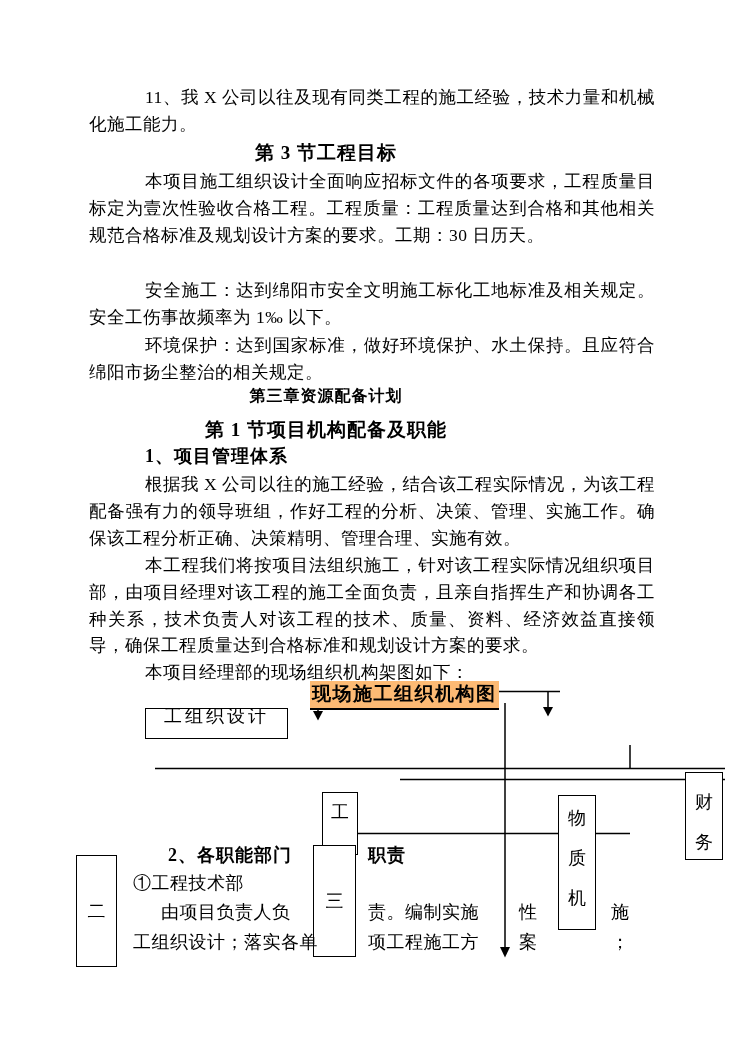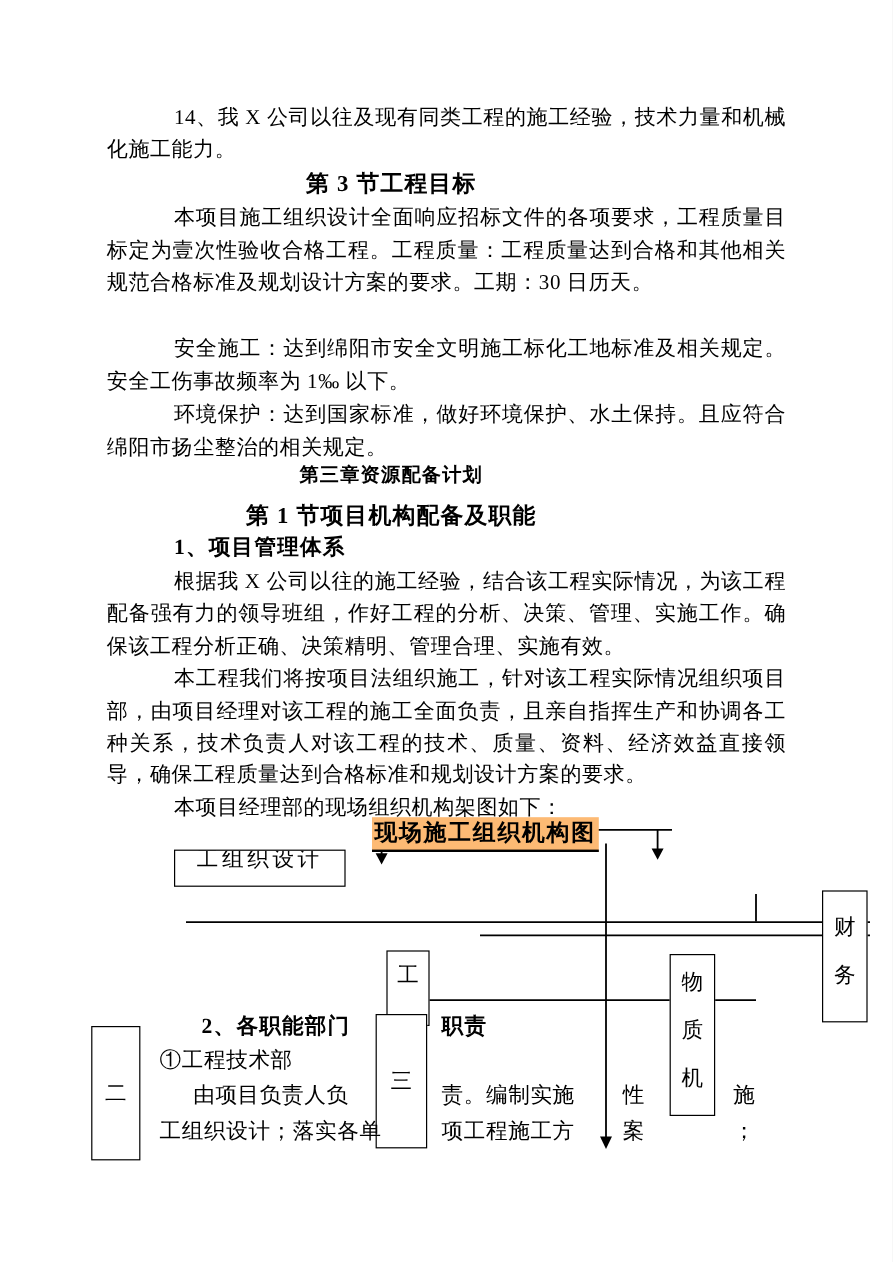--- a/index.html
+++ b/index.html
@@ -44,21 +44,21 @@
   #box-manager .inner{display:block;margin-top:-5px;letter-spacing:3px;white-space:nowrap;}
   .vtext{
     display:block;width:20px;margin:0 auto;word-break:break-all;
     text-align:center;
   }
   #box-gong{left:322px;top:792px;width:36px;height:63px;}
   #box-gong .vtext{line-height:28px;padding-top:5px;}
   #box-san{left:313px;top:845px;width:43px;height:112px;}
   #box-wuzhiji{left:558px;top:795px;width:38px;height:135px;}
   #box-wuzhiji .vtext{line-height:40px;padding-top:2px;}
-  #box-caiwu{left:685px;top:742px;width:38px;height:110px;}
+  #box-caiwu{left:685px;top:772px;width:38px;height:88px;}
   #box-caiwu .vtext{line-height:40px;padding-top:9px;}
   #box-er{left:76px;top:855px;width:41px;height:112px;}
   .frag{
     position:absolute;z-index:3;font-size:18px;letter-spacing:0.5px;
     white-space:nowrap;line-height:20px;
   }
   .frag.bold{font-weight:bold;letter-spacing:1px;}
 </style>
 </head>
 <body>
@@ -70,21 +70,21 @@
     <path d="M313 711 L323 711 L318 720.5 Z" fill="#000"></path>
     <path d="M543 707 L553 707 L548 716.5 Z" fill="#000"></path>
     <path d="M630 745 V768" stroke="#000" stroke-width="1.5" fill="none"></path>
     <path d="M155 768.5 H725" stroke="#000" stroke-width="1.5" fill="none"></path>
     <path d="M400 779.5 H725" stroke="#000" stroke-width="1.5" fill="none"></path>
     <path d="M505 703 V948" stroke="#000" stroke-width="1.5" fill="none"></path>
     <path d="M500 947 L510 947 L505 957.5 Z" fill="#000"></path>
     <path d="M342 833.5 H630" stroke="#000" stroke-width="1.5" fill="none"></path>
   </svg>
 
-  <div class="para indent" style="top:84px">14、我 X 公司以往及现有同类工程的施工经验，技术力量和机械化施工能力。</div>
+  <div class="para indent" style="top:84px">11、我 X 公司以往及现有同类工程的施工经验，技术力量和机械化施工能力。</div>
 
   <div class="hcenter h-section" style="top:140px">第 3 节工程目标</div>
 
   <div class="para indent" style="top:168px">本项目施工组织设计全面响应招标文件的各项要求，工程质量目标定为壹次性验收合格工程。工程质量：工程质量达到合格和其他相关规范合格标准及规划设计方案的要求。工期：30 日历天。</div>
 
 
   <div class="para indent" style="top:277px">安全施工：达到绵阳市安全文明施工标化工地标准及相关规定。安全工伤事故频率为 1‰ 以下。</div>
 
   <div class="para indent" style="top:332px">环境保护：达到国家标准，做好环境保护、水土保持。且应符合绵阳市扬尘整治的相关规定。</div>
 

